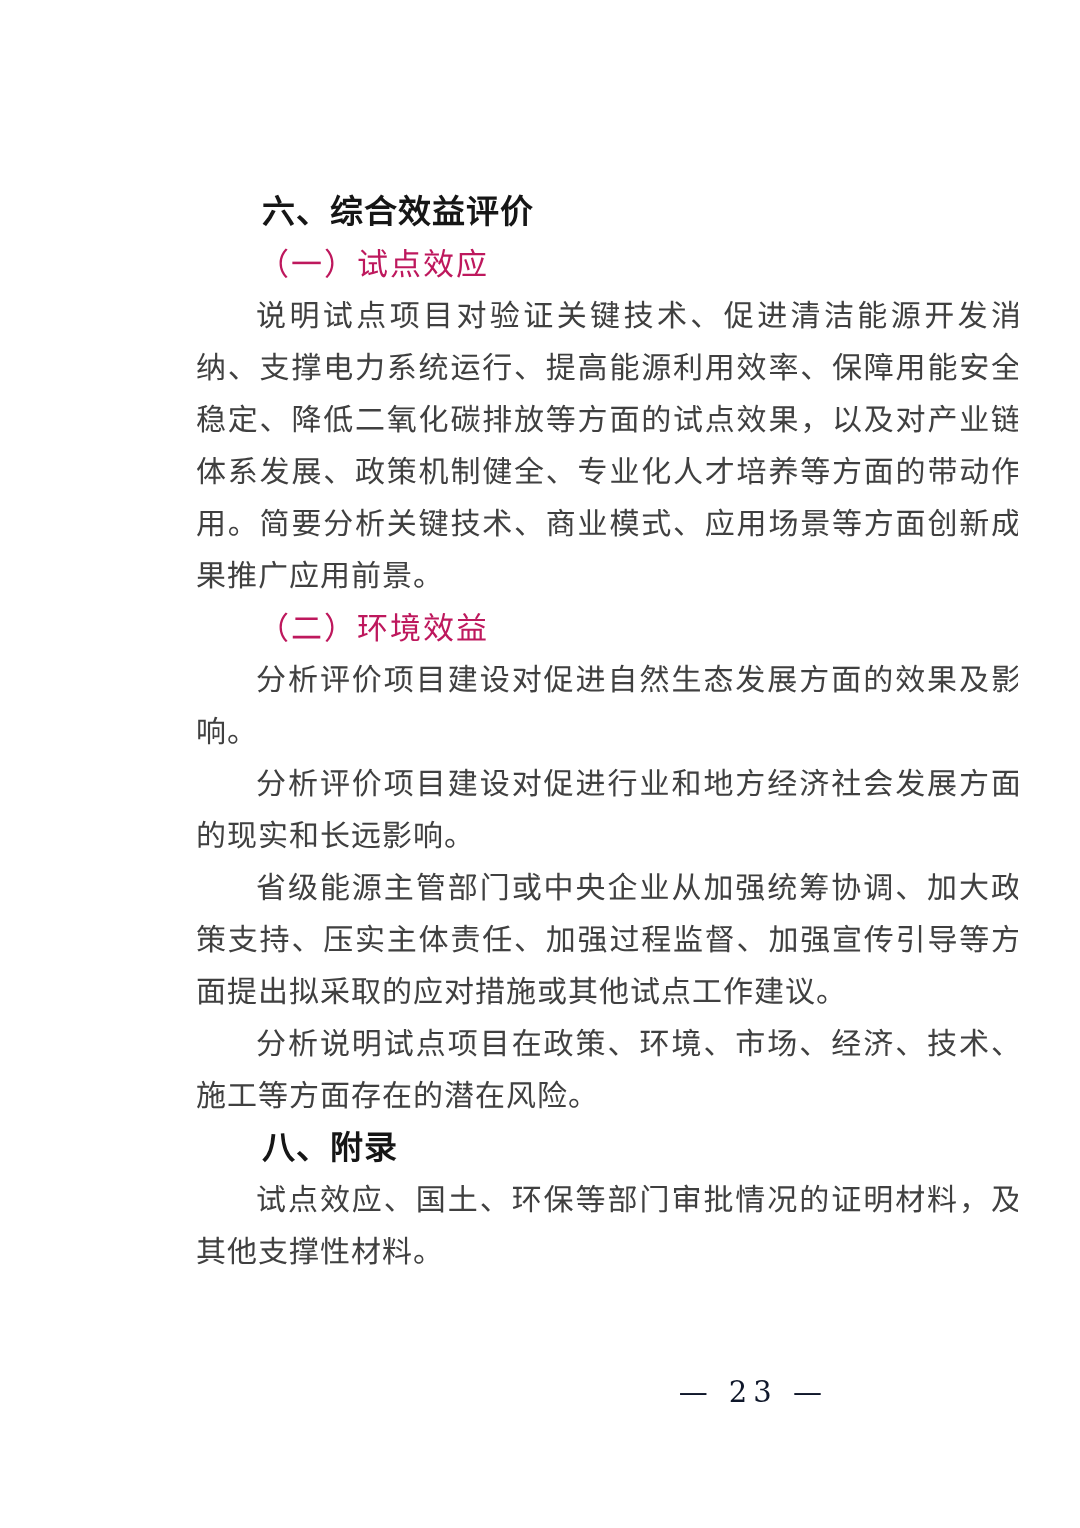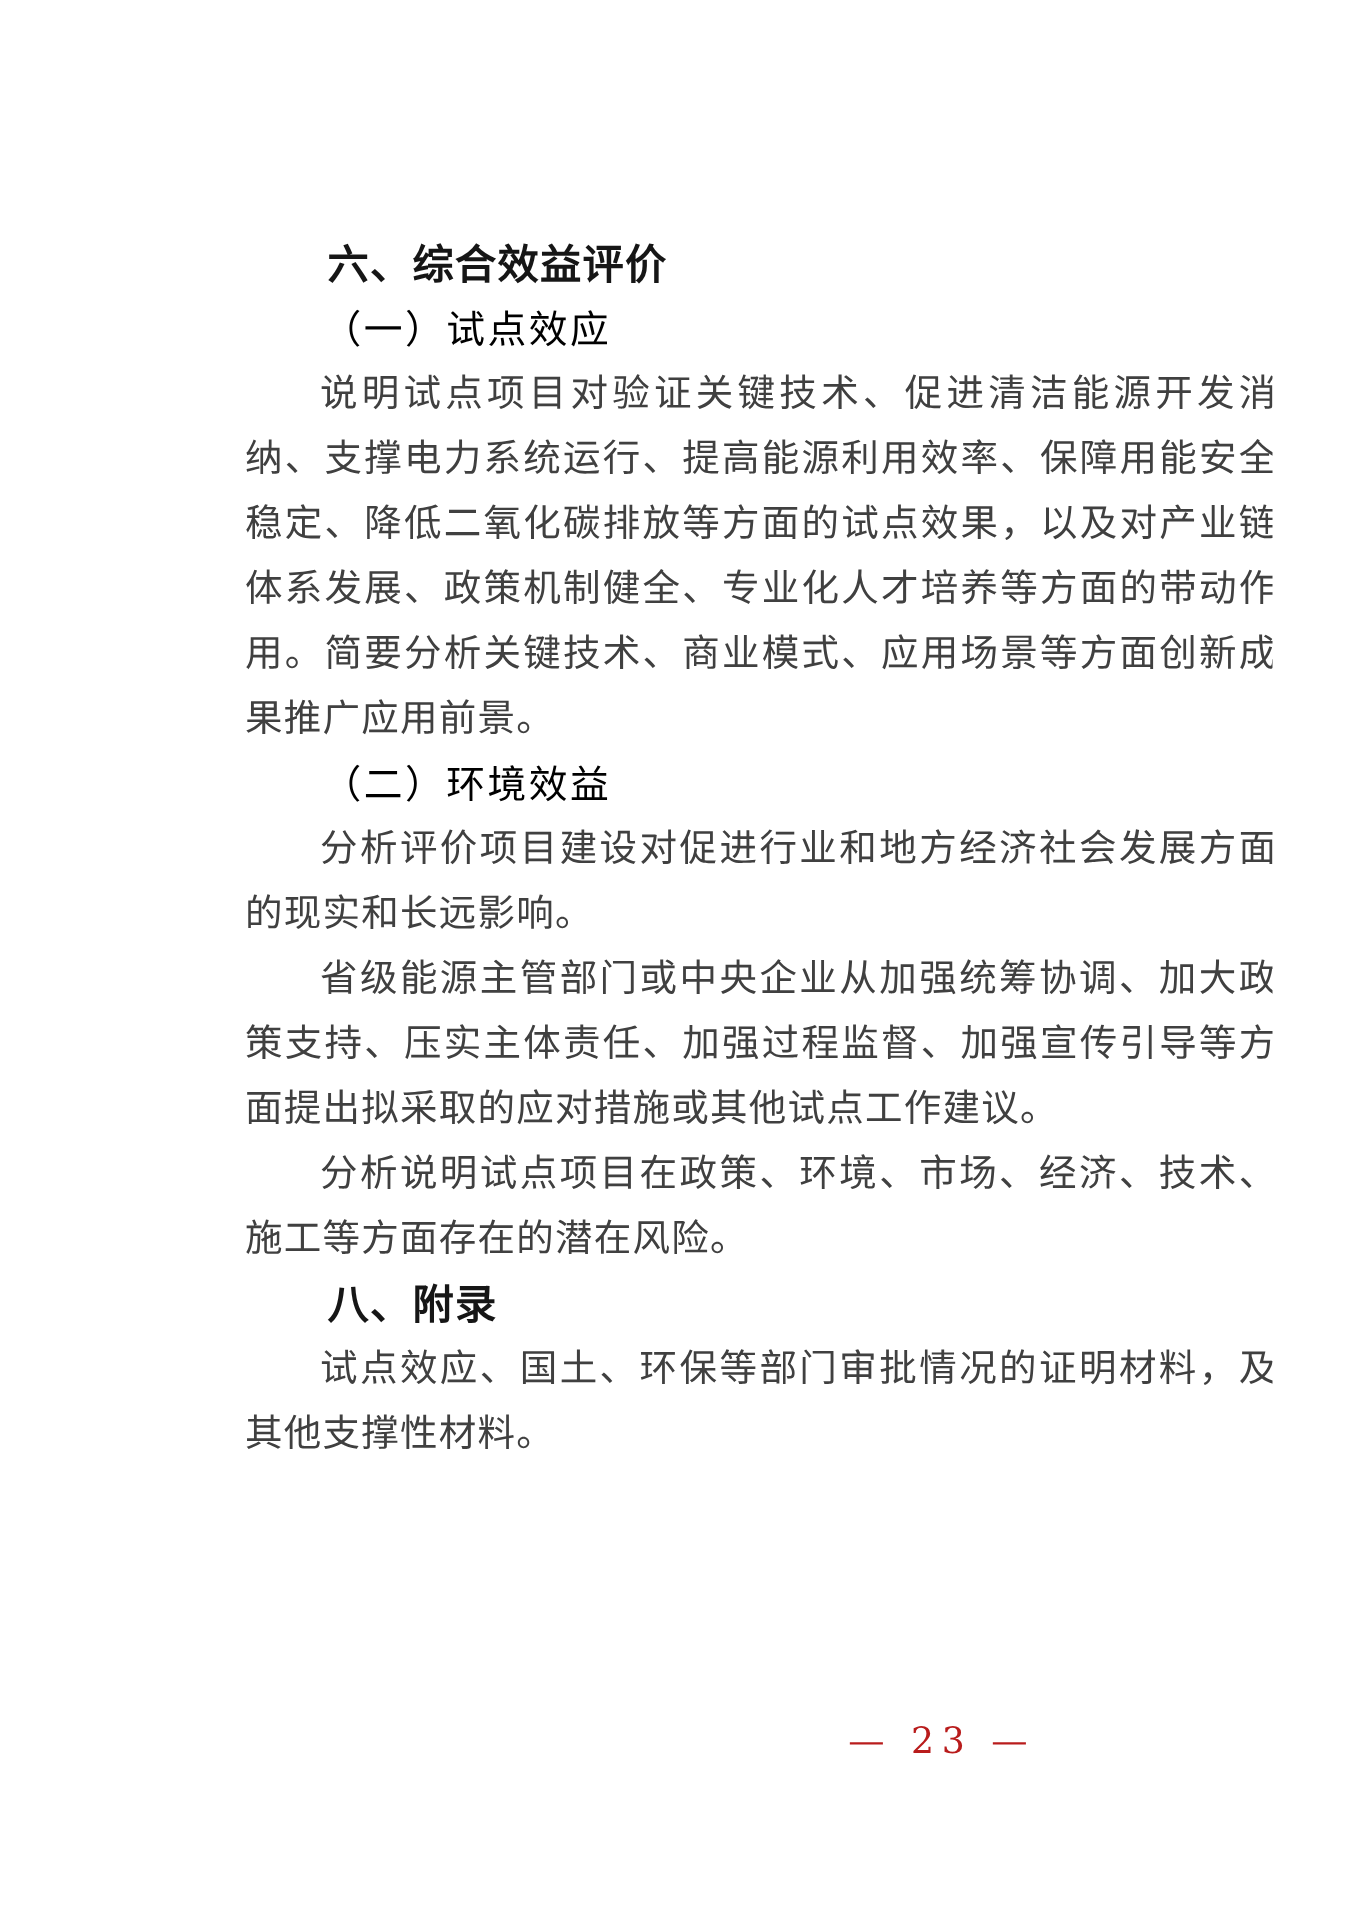--- a/index.html
+++ b/index.html
@@ -35,53 +35,54 @@
     letter-spacing: 1px;
     color: #161616;
   }
   .heading2 {
     font-family: "DejaVu Serif", "Liberation Serif", serif;
     font-weight: 500;
     font-size: 31px;
     line-height: 52px;
     text-indent: 2em;
     letter-spacing: 2px;
-    color: #000000;
+    color: #be185d;
   }
   .paragraph {
     font-family: "DejaVu Serif", "Liberation Serif", serif;
     font-weight: 400;
     font-size: 30px;
     line-height: 52px;
     text-indent: 2em;
     text-align: justify;
     letter-spacing: 1px;
     color: #404040;
   }
   .page-footer {
     position: absolute;
     top: 1374px;
     right: 190px;
     font-family: "DejaVu Serif", "Liberation Serif", serif;
     font-size: 29px;
     line-height: 36px;
-    color: #b91c1c;
+    color: #0f172a;
     letter-spacing: 6px;
     white-space: nowrap;
   }
 </style>
 </head>
 <body>
 
 <div class="page">
   <main class="doc-body" id="doc-body">
       <h2 class="heading1">六、综合效益评价</h2>
       <h2 class="heading2">（一）试点效应</h2>
       <p class="paragraph">说明试点项目对验证关键技术、促进清洁能源开发消纳、支撑电力系统运行、提高能源利用效率、保障用能安全稳定、降低二氧化碳排放等方面的试点效果，以及对产业链体系发展、政策机制健全、专业化人才培养等方面的带动作用。简要分析关键技术、商业模式、应用场景等方面创新成果推广应用前景。</p>
       <h2 class="heading2">（二）环境效益</h2>
+      <p class="paragraph">分析评价项目建设对促进自然生态发展方面的效果及影响。</p>
       <p class="paragraph">分析评价项目建设对促进行业和地方经济社会发展方面的现实和长远影响。</p>
       <p class="paragraph">省级能源主管部门或中央企业从加强统筹协调、加大政策支持、压实主体责任、加强过程监督、加强宣传引导等方面提出拟采取的应对措施或其他试点工作建议。</p>
       <p class="paragraph">分析说明试点项目在政策、环境、市场、经济、技术、施工等方面存在的潜在风险。</p>
       <h2 class="heading1">八、附录</h2>
       <p class="paragraph">试点效应、国土、环保等部门审批情况的证明材料，及其他支撑性材料。</p>
     </main>
   <footer class="page-footer">
     <span>— 23 —</span>
   </footer>
 </div>

